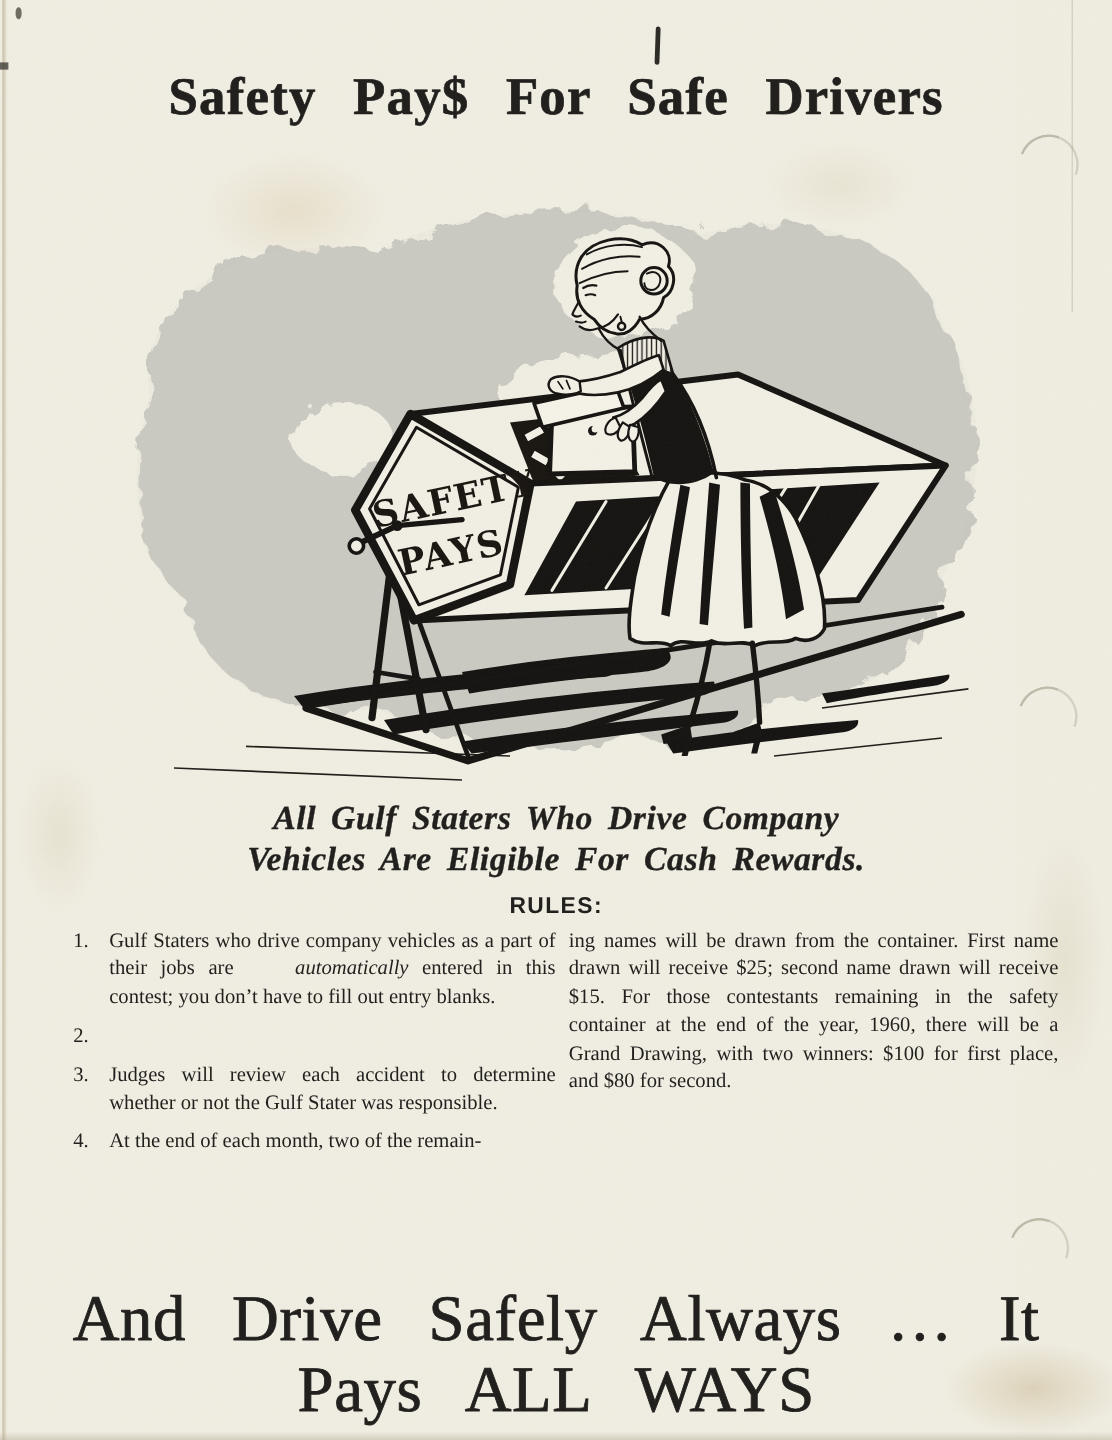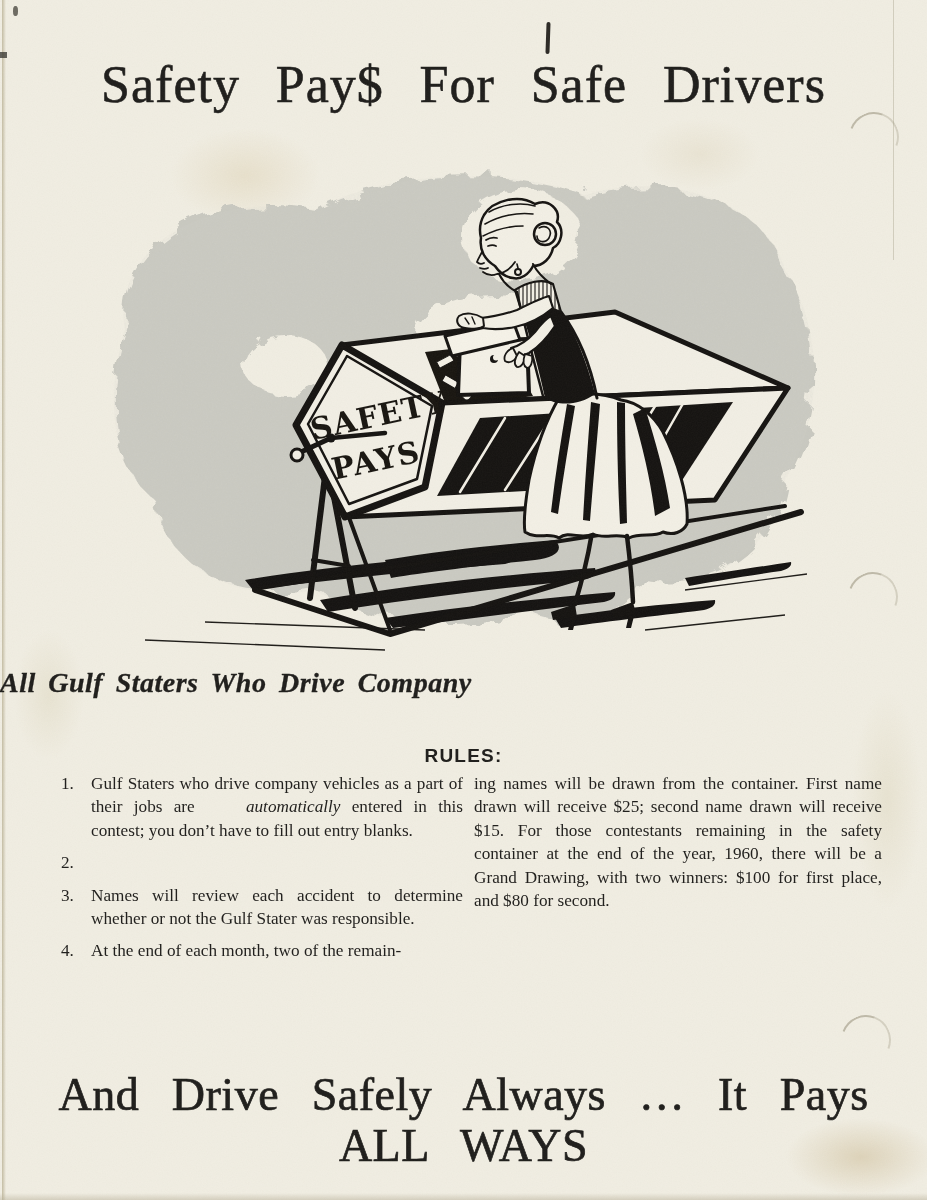--- a/index.html
+++ b/index.html
@@ -3,27 +3,27 @@
 <meta charset="utf-8">
 <style>
   html,body{margin:0;padding:0;}
   body{
     width:927px;height:1200px;position:relative;overflow:hidden;
     background:#f1eee3;color:#1d1c1a;
     font-family:"Liberation Serif", serif;
   }
   .page-title{
     position:absolute;top:58px;left:0;width:100%;text-align:center;
-    font-size:52px;line-height:1.05;font-weight:400;
+    font-size:44px;line-height:1.05;font-weight:700;
     letter-spacing:1px;word-spacing:0.42em;
     -webkit-text-stroke:0.6px #1d1c1a;
   }
   .illustration{position:absolute;left:85px;top:160px;width:745px;height:500px;}
   .eligibility{
-    position:absolute;top:666px;left:0;width:100%;text-align:left;
+    position:absolute;top:666px;left:0;width:100%;text-align:center;
     font-style:italic;font-weight:700;font-size:28px;line-height:34px;
     letter-spacing:0.5px;word-spacing:5px;
     -webkit-text-stroke:0.3px #1d1c1a;
   }
   .rules-label{
     position:absolute;top:745px;left:0;width:100%;text-align:center;
     font-family:"Liberation Sans", sans-serif;font-weight:700;
     font-size:19px;letter-spacing:1.2px;
   }
   .col{position:absolute;top:772px;font-size:17.2px;line-height:23.4px;}
@@ -31,21 +31,21 @@
   .col-right{left:474px;width:408px;}
   .rule{display:flex;margin-bottom:9px;}
   .rule-num{flex:none;width:30px;padding-left:2px;}
   .rule-body{flex:1;text-align:justify;}
   .rule-para + .rule-para{margin-top:6px;}
   .col-right p{margin:0 0 18px 0;text-align:justify;}
   .col-right p.indent{text-indent:18px;}
   .italic{font-style:italic;margin-left:40px;}
   .footer-slogan{
     position:absolute;top:1070px;left:0;width:100%;text-align:center;
-    font-size:46px;line-height:1.1;letter-spacing:0.5px;word-spacing:0.45em;
+    font-size:54px;line-height:1.1;letter-spacing:0.5px;word-spacing:0.45em;
     -webkit-text-stroke:0.7px #1d1c1a;
   }
   .punch{
     position:absolute;width:46px;height:46px;border-radius:50%;
     border:2px solid transparent;
     border-top-color:rgba(150,144,122,0.55);
     border-right-color:rgba(150,144,122,0.30);
     transform:rotate(-24deg);
   }
   .punch1{left:849px;top:112px;}
@@ -256,37 +256,38 @@
     <path d="M448,104 C452,112 458,118 466,124" fill="none" stroke="#141210" stroke-width="2"></path>
     <g>
       <line x1="432" y1="104" x2="433" y2="108" stroke="#141210" stroke-width="1.6"></line>
       <circle cx="433" cy="112" r="3" fill="none" stroke="#141210" stroke-width="2"></circle>
     </g>
   </g>
 </svg>
 
 <div class="eligibility">
   <div>All Gulf Staters Who Drive Company</div>
+  <div>Vehicles Are Eligible For Cash Rewards.</div>
 </div>
 
 <div class="rules-label">RULES:</div>
 
 <div class="col col-left">
   <div class="rule">
     <span class="rule-num">1.</span>
     <span class="rule-body"><span>Gulf Staters who drive company vehicles as a part of their jobs are </span><span class="italic">automatically</span><span> entered in this contest; you don’t have to fill out entry blanks.</span></span>
   </div>
   <div class="rule">
     <span class="rule-num">2.</span>
     <span class="rule-body">
     </span>
   </div>
   <div class="rule">
     <span class="rule-num">3.</span>
-    <span class="rule-body">Names will review each accident to determine whether or not the Gulf Stater was responsible.</span>
+    <span class="rule-body">Judges will review each accident to determine whether or not the Gulf Stater was responsible.</span>
   </div>
   <div class="rule">
     <span class="rule-num">4.</span>
     <span class="rule-body">At the end of each month, two of the remain-</span>
   </div>
 </div>
 
 <div class="col col-right">
   <p>ing names will be drawn from the container. First name drawn will receive $25; second name drawn will receive $15. For those contestants remaining in the safety container at the end of the year, 1960, there will be a Grand Drawing, with two winners: $100 for first place, and $80 for second.</p>
 </div>

